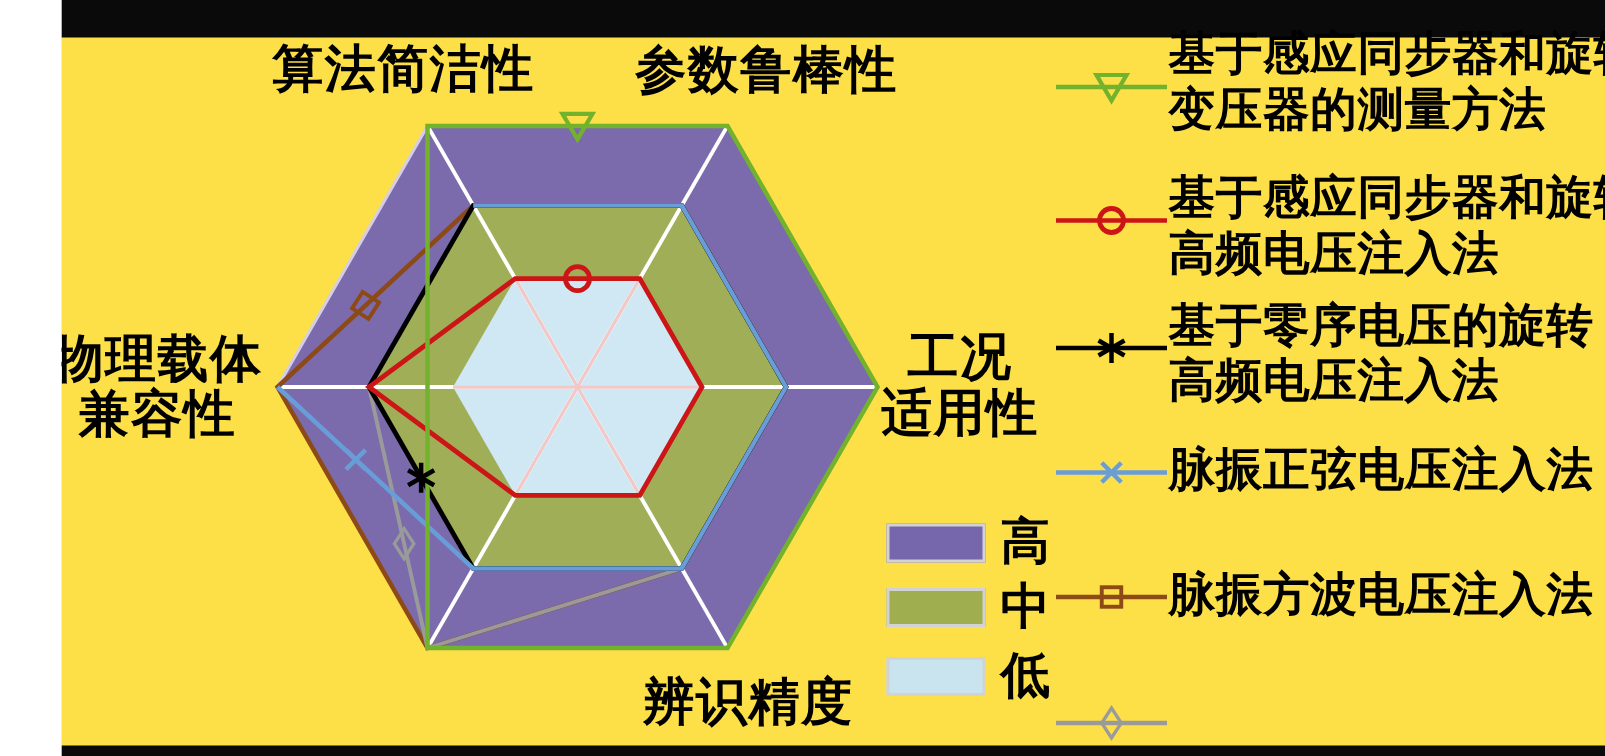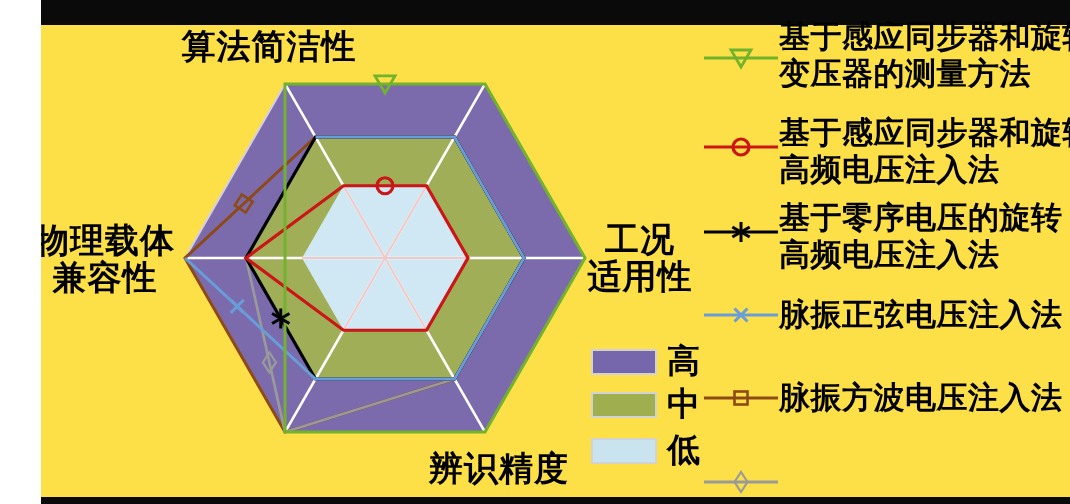--- a/index.html
+++ b/index.html
@@ -76,20 +76,21 @@
       </g>
       <g transform="translate(202.725,203.55926154824976) rotate(33)" fill="none" stroke="#8d4a17">
         <rect x="-6.5" y="-6.5" width="13" height="13" stroke-width="2.6"></rect>
       </g>
       <g transform="translate(228.40000000000003,362.4426636964033)" fill="none" stroke="#9a9a9a">
         <path d="M 0,-10 L 6.5,0 L 0,10 L -6.5,0 Z" stroke-width="2.2"></path>
       </g>
     </svg>
 
   <div class="axis-label" style="left:228px; top:50px;">算法简洁性</div>
+  <div class="axis-label" style="left:470px; top:51px;">参数鲁棒性</div>
   <div class="axis-label" style="left:458px; top:472px;">辨识精度</div>
   <div class="axis-label" style="left:599px; top:261px;">工况
 适用性</div>
   <div class="axis-label" style="left:64px;  top:262px;">物理载体
 兼容性</div>
 
   <div class="zone-row" style="left:550px; top:339px;">
     <span class="swatch" style="background: rgb(118, 103, 173);"></span>
     <span class="zone-label">高</span>
   </div>

